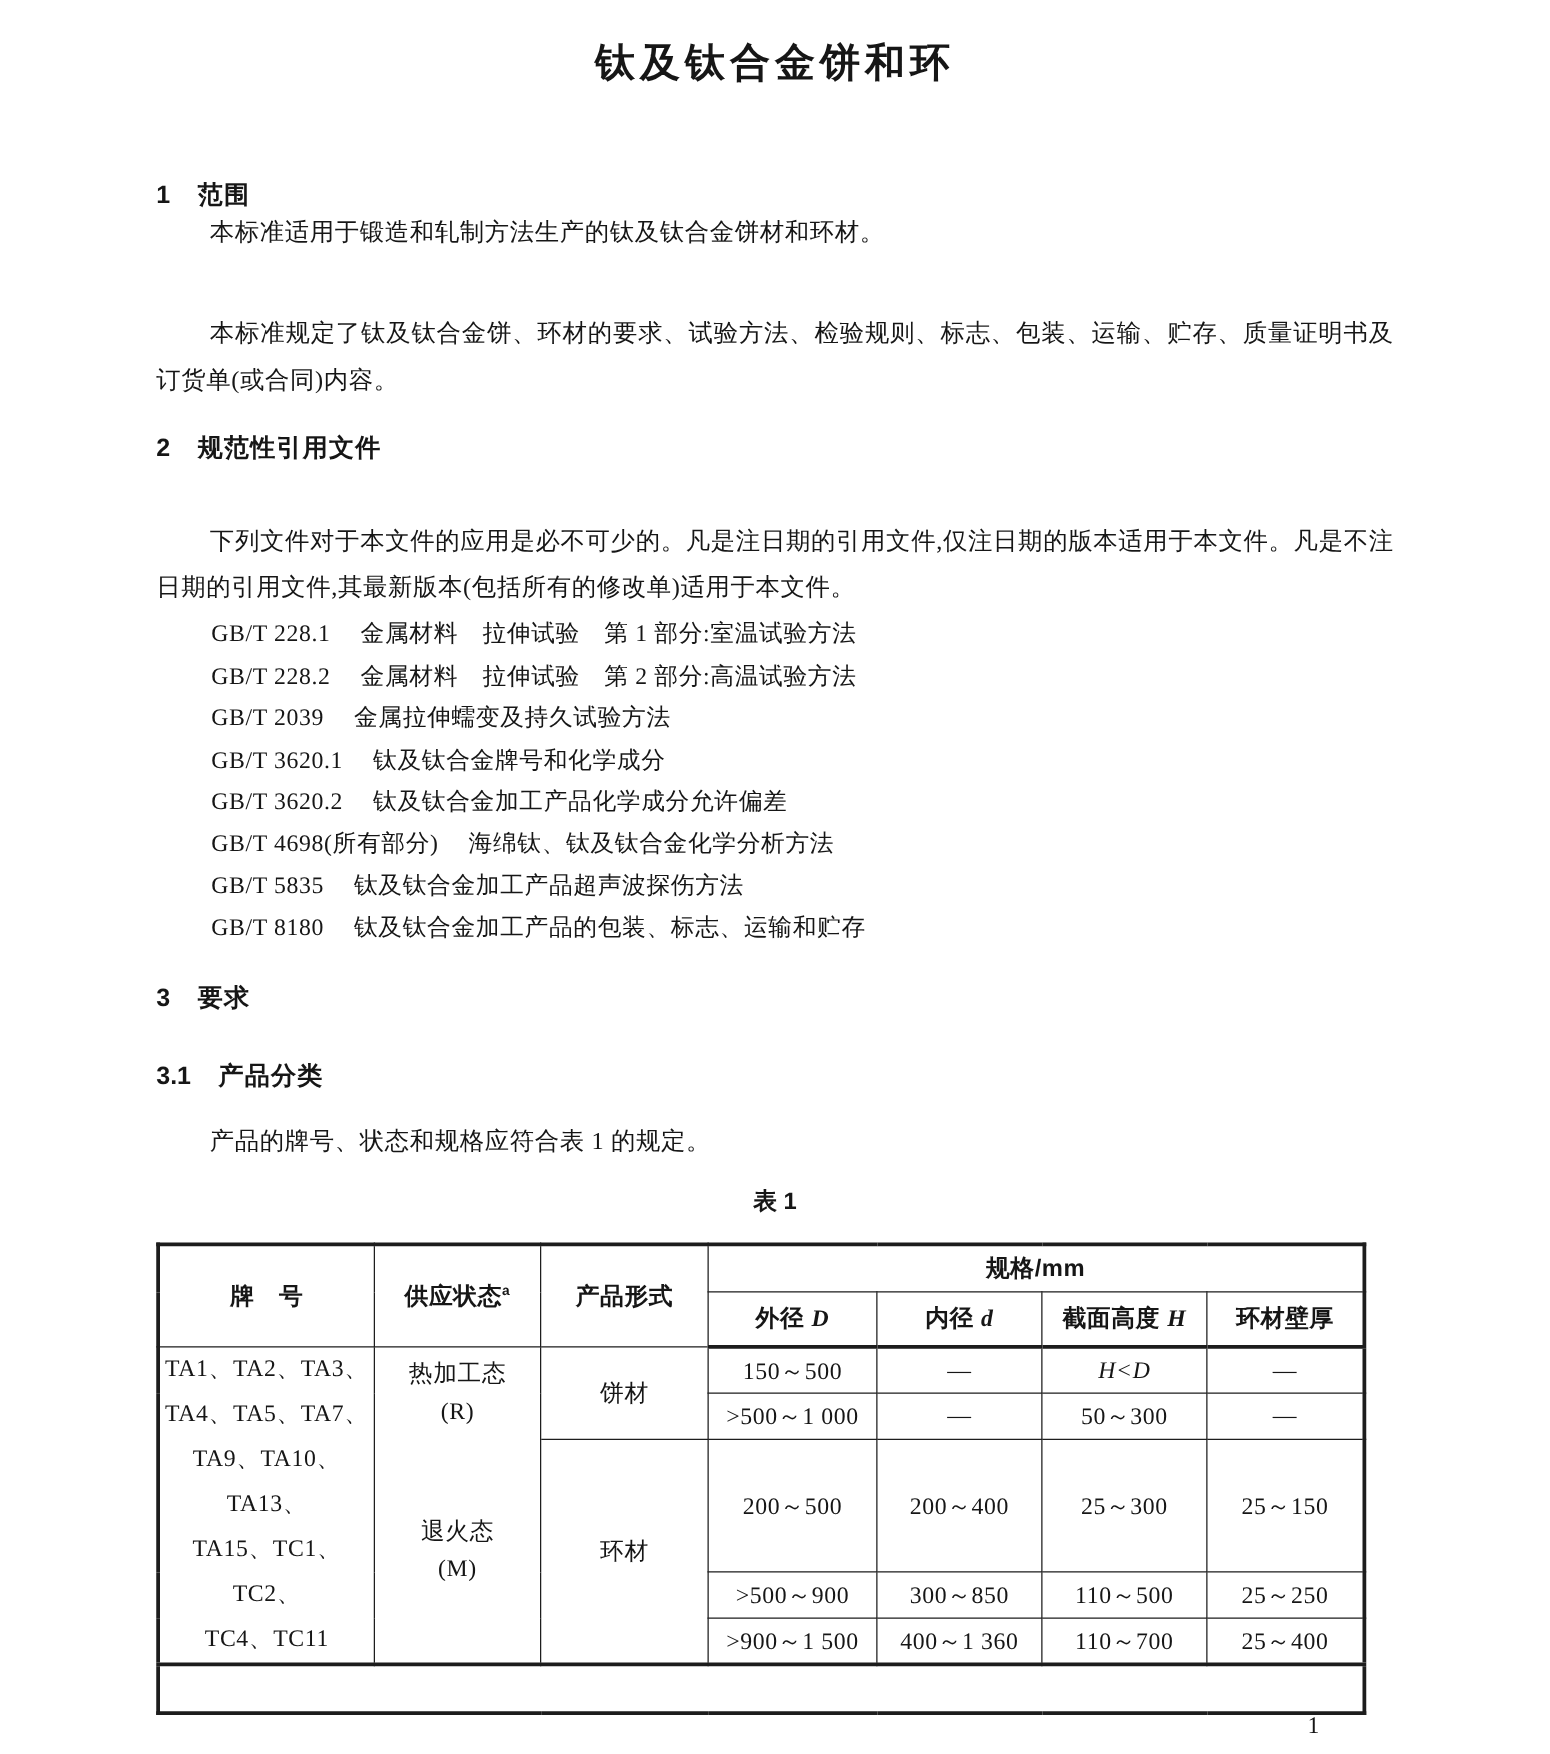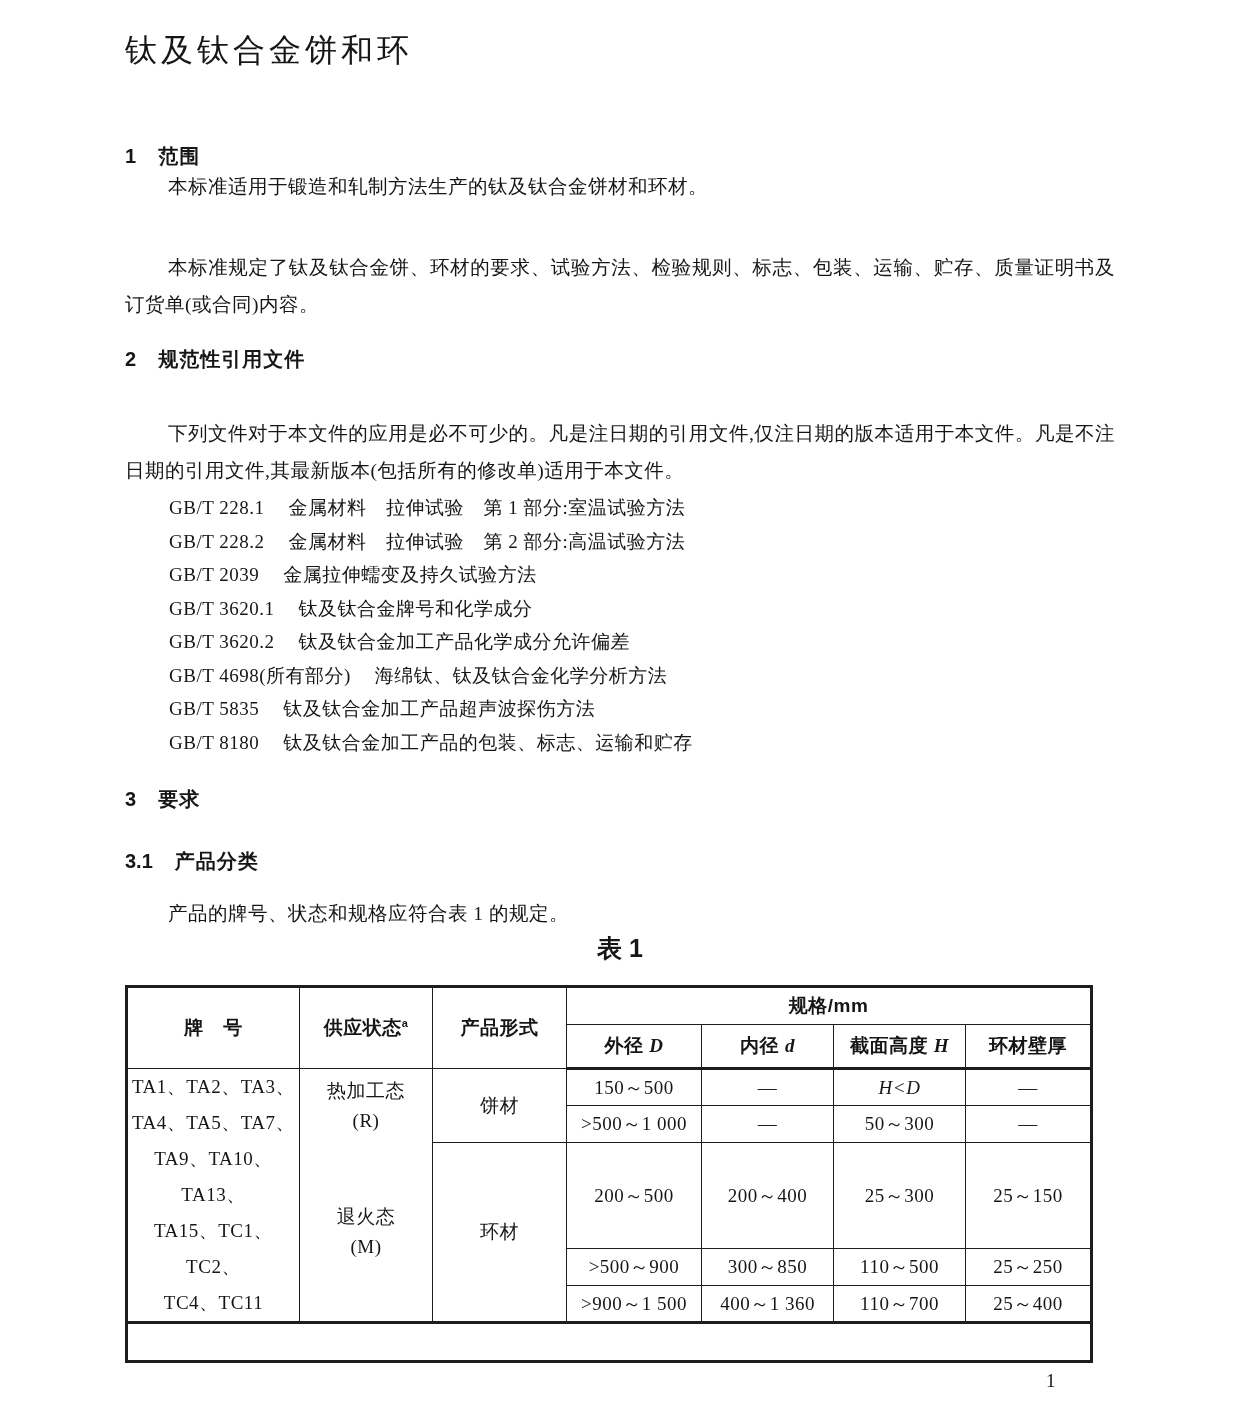--- a/index.html
+++ b/index.html
@@ -6,22 +6,23 @@
   body{
     width:1240px;height:1403px;
     background:#ffffff;
     color:#161616;
     font-family:"Liberation Serif","DejaVu Serif",serif;
     position:relative;
     overflow:hidden;
   }
   .content{padding:30px 125px 0 125px;}
   .doc-title{
-    font-family:"Liberation Sans","DejaVu Sans",sans-serif;
-    font-weight:normal;
+    text-align:center;
+    font-family:"Liberation Sans","DejaVu Sans",sans-serif;
+    font-weight:bold;
     font-size:32px;
     letter-spacing:4px;
     line-height:40px;
   }
   .sec-heading{
     font-family:"Liberation Sans","DejaVu Sans",sans-serif;
     font-weight:bold;
     font-size:20px;
     line-height:24px;
     letter-spacing:1px;
@@ -45,24 +46,25 @@
     padding-left:44px;
     font-size:19px;
     line-height:33.5px;
     letter-spacing:0.5px;
     white-space:pre;
   }
   .ref-code{display:inline-block;}
   .ref-title{display:inline-block;margin-left:24px;}
   .p-31{margin-top:22px;}
   .tbl-caption{
+    margin-top:16px;
     text-align:center;
     font-family:"Liberation Sans","DejaVu Sans",sans-serif;
     font-weight:bold;
-    font-size:25px;
+    font-size:19px;
   }
   table.t1{
     margin-top:20px;
     border-collapse:collapse;
     table-layout:fixed;
     width:965px;
     border:3px solid #1d1d1d;
   }
   table.t1 th, table.t1 td{
     border:1.5px solid #1d1d1d;

